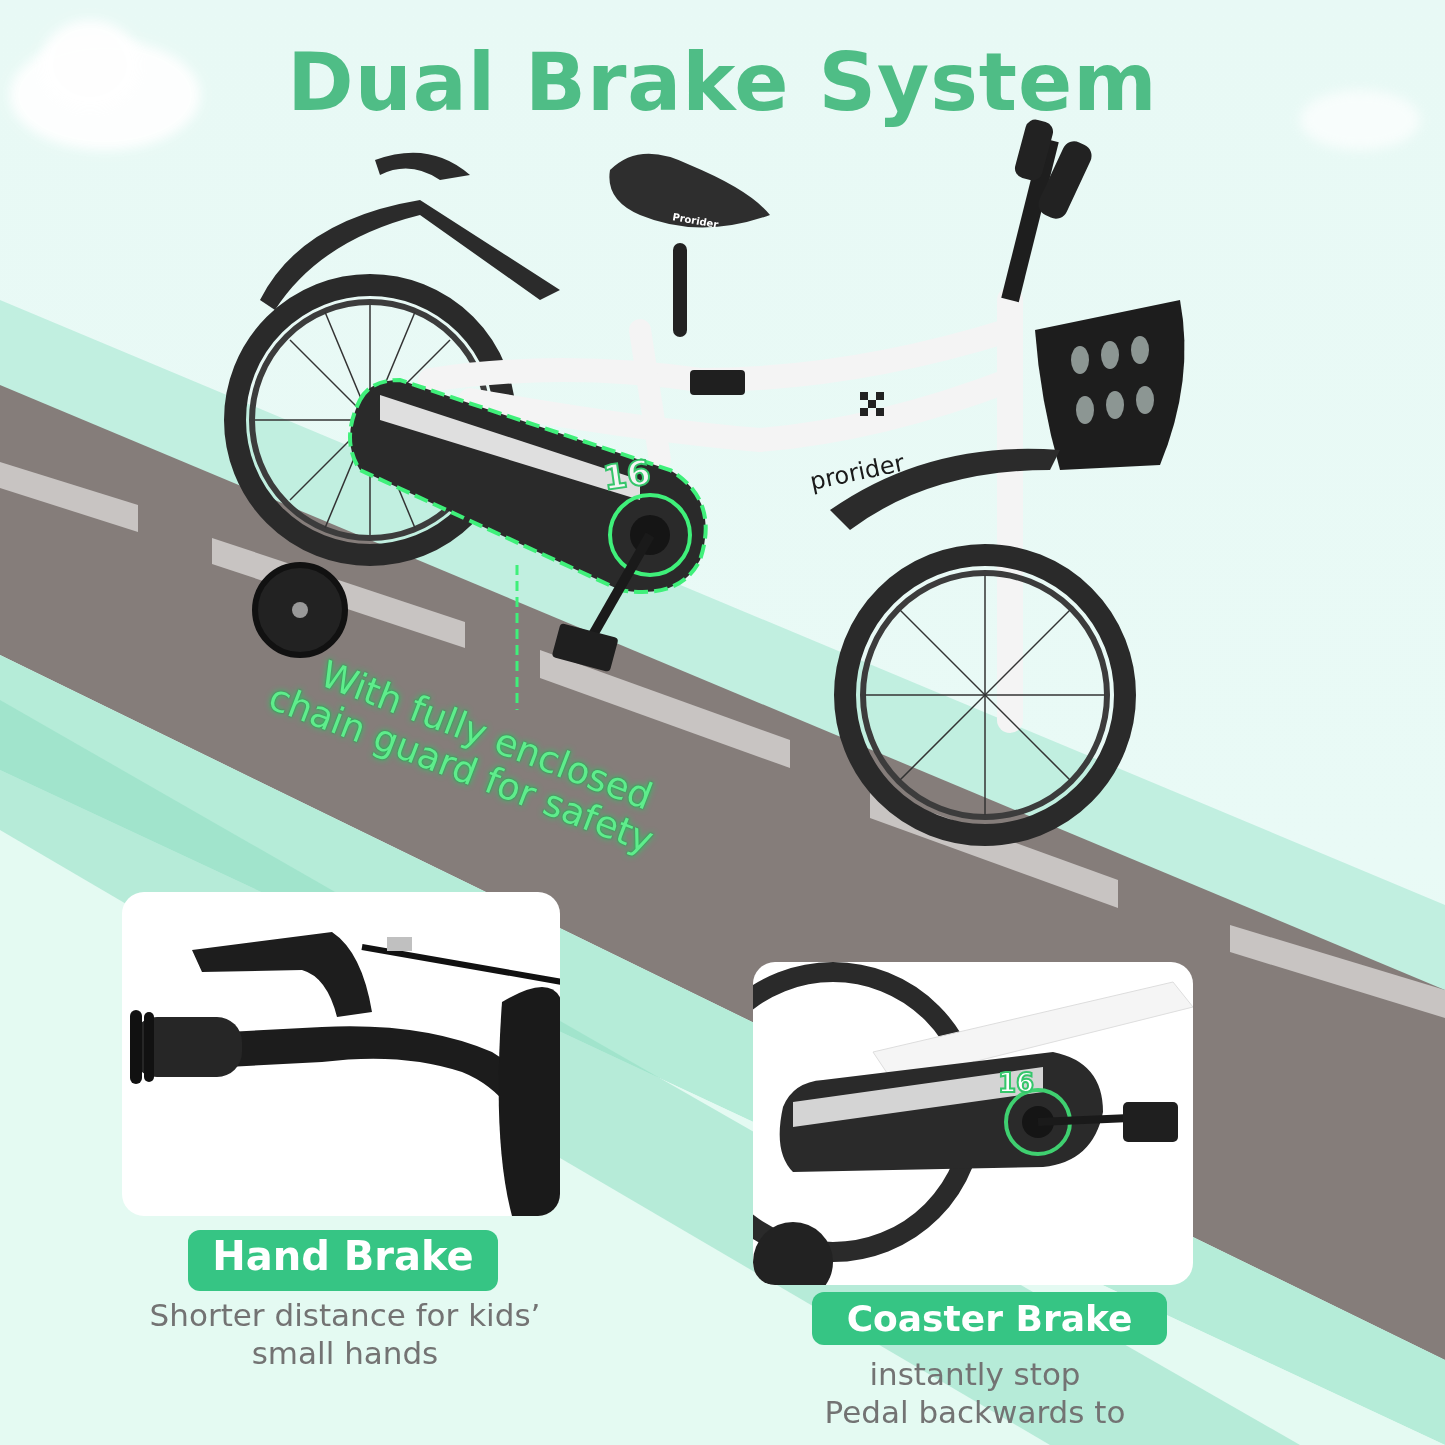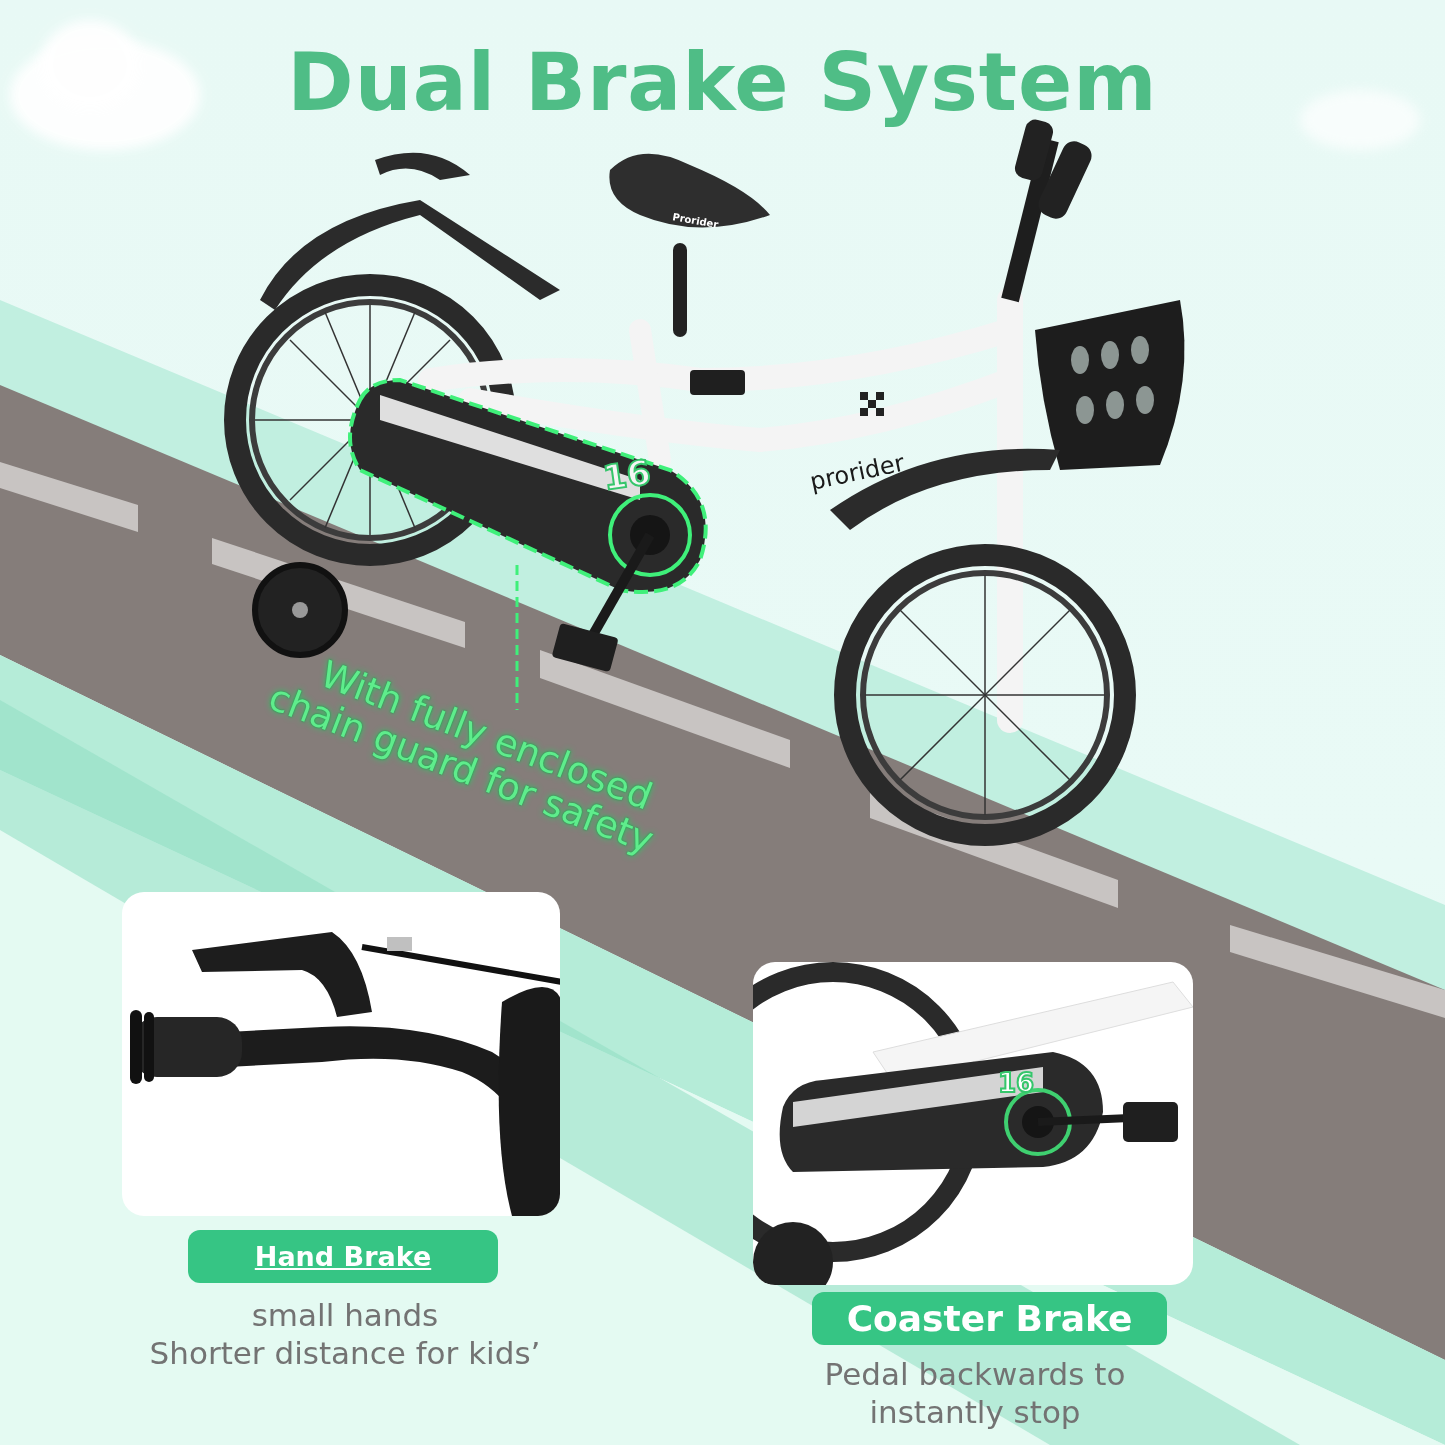--- a/index.html
+++ b/index.html
@@ -142,38 +142,38 @@
       <path d="M10,145 L200,135 Q300,130 370,160 Q420,190 440,250 L410,260 Q390,200 340,180 Q280,160 200,170 L10,180 Z" fill="#1c1c1c"></path>
       <rect x="10" y="125" width="110" height="60" rx="25" fill="#262626"></rect>
       <rect x="8" y="118" width="12" height="74" rx="6" fill="#111"></rect>
       <rect x="22" y="120" width="10" height="70" rx="5" fill="#111"></rect>
       <path d="M70,58 L210,40 Q240,60 250,120 L215,125 Q205,85 180,78 L80,80 Z" fill="#1d1d1d"></path>
       <line x1="240" y1="55" x2="440" y2="90" stroke="#111" stroke-width="6"></line>
       <rect x="265" y="45" width="25" height="14" fill="#c0c0c0"></rect>
       <path d="M380,110 Q430,80 440,110 L440,324 L390,324 Q370,250 380,110 Z" fill="#1a1a1a"></path>
     </svg>
   </div>
-  <div class="badge" style="left:188px;top:1230px;width:310px;height:53px;line-height:53px;font-size:27px;text-decoration:underline;">Hand Brake</div>
+  <div class="badge" style="left:188px;top:1230px;width:310px;height:61px;line-height:53px;font-size:40px;">Hand Brake</div>
   <div class="desc" style="left:110px;top:1296px;width:470px;">
+    <div>Shorter distance for kids’</div>
     <div>small hands</div>
-    <div>Shorter distance for kids’</div>
   </div>
 
   <div class="card" style="left:753px;top:962px;width:440px;height:323px;">
     <svg width="440" height="323">
       <circle cx="80" cy="150" r="140" fill="none" stroke="#2a2a2a" stroke-width="20"></circle>
       <path d="M120,90 L420,20 L440,45 L140,120 Z" fill="#f5f5f5" stroke="#ddd"></path>
       <path d="M30,145 Q40,120 70,118 L300,90 Q350,100 350,150 Q340,200 290,205 L40,210 Q20,190 30,145 Z" fill="#2a2a2a"></path>
       <path d="M40,140 L290,105 L290,130 L40,165 Z" fill="#fff" opacity=".8"></path>
       <circle cx="285" cy="160" r="32" fill="none" stroke="#3fd070" stroke-width="4"></circle>
       <circle cx="285" cy="160" r="16" fill="#151515"></circle>
       <line x1="285" y1="160" x2="400" y2="155" stroke="#1a1a1a" stroke-width="8"></line>
       <rect x="370" y="140" width="55" height="40" rx="5" fill="#1f1f1f"></rect>
       <text x="245" y="130" font-size="26" font-weight="bold" fill="#fff" stroke="#35c66b" stroke-width="2">16</text>
       <circle cx="40" cy="300" r="40" fill="#222"></circle>
     </svg>
   </div>
   <div class="badge" style="left:799px;top:1292px;width:355px;height:53px;line-height:53px;font-size:36px;margin-left:13px;">Coaster Brake</div>
   <div class="desc" style="left:760px;top:1355px;width:430px;">
+    <div>instantly stop</div>
     <div>Pedal backwards to</div>
-    <div>instantly stop</div>
   </div>
 </div>
 
 </body></html>

